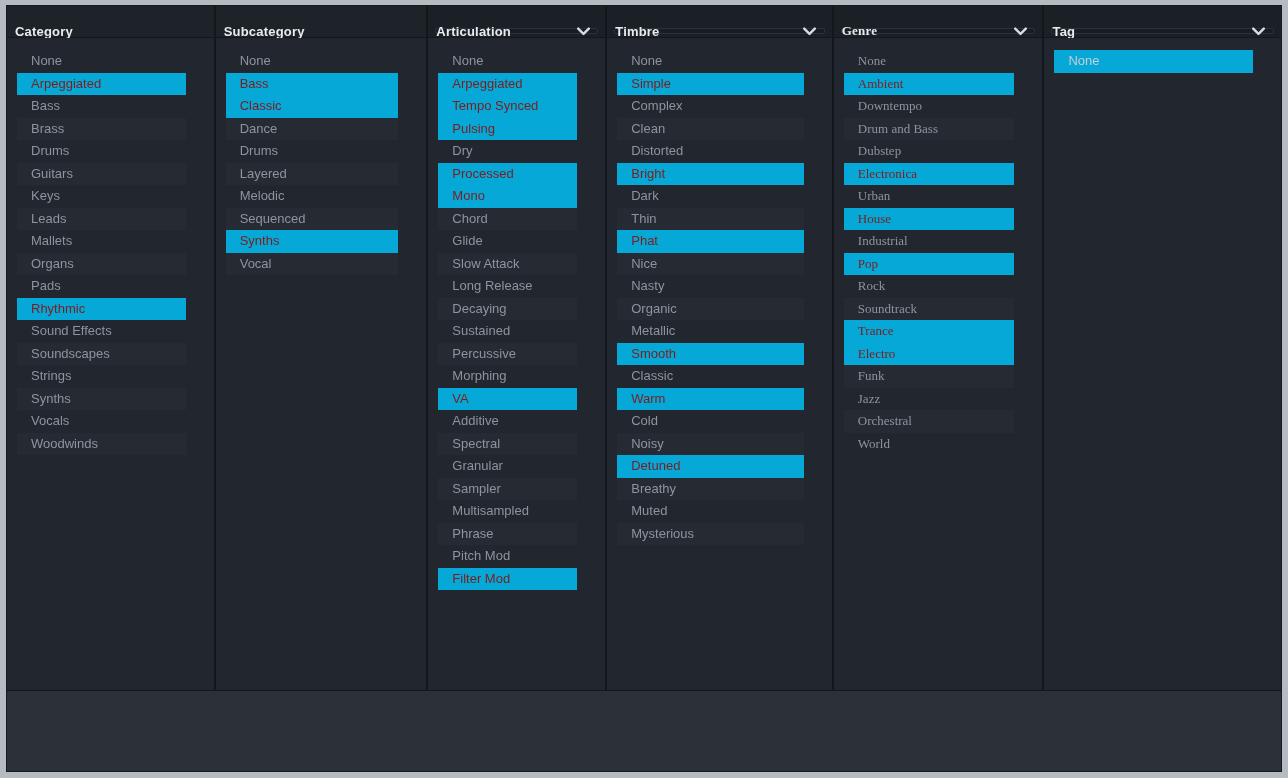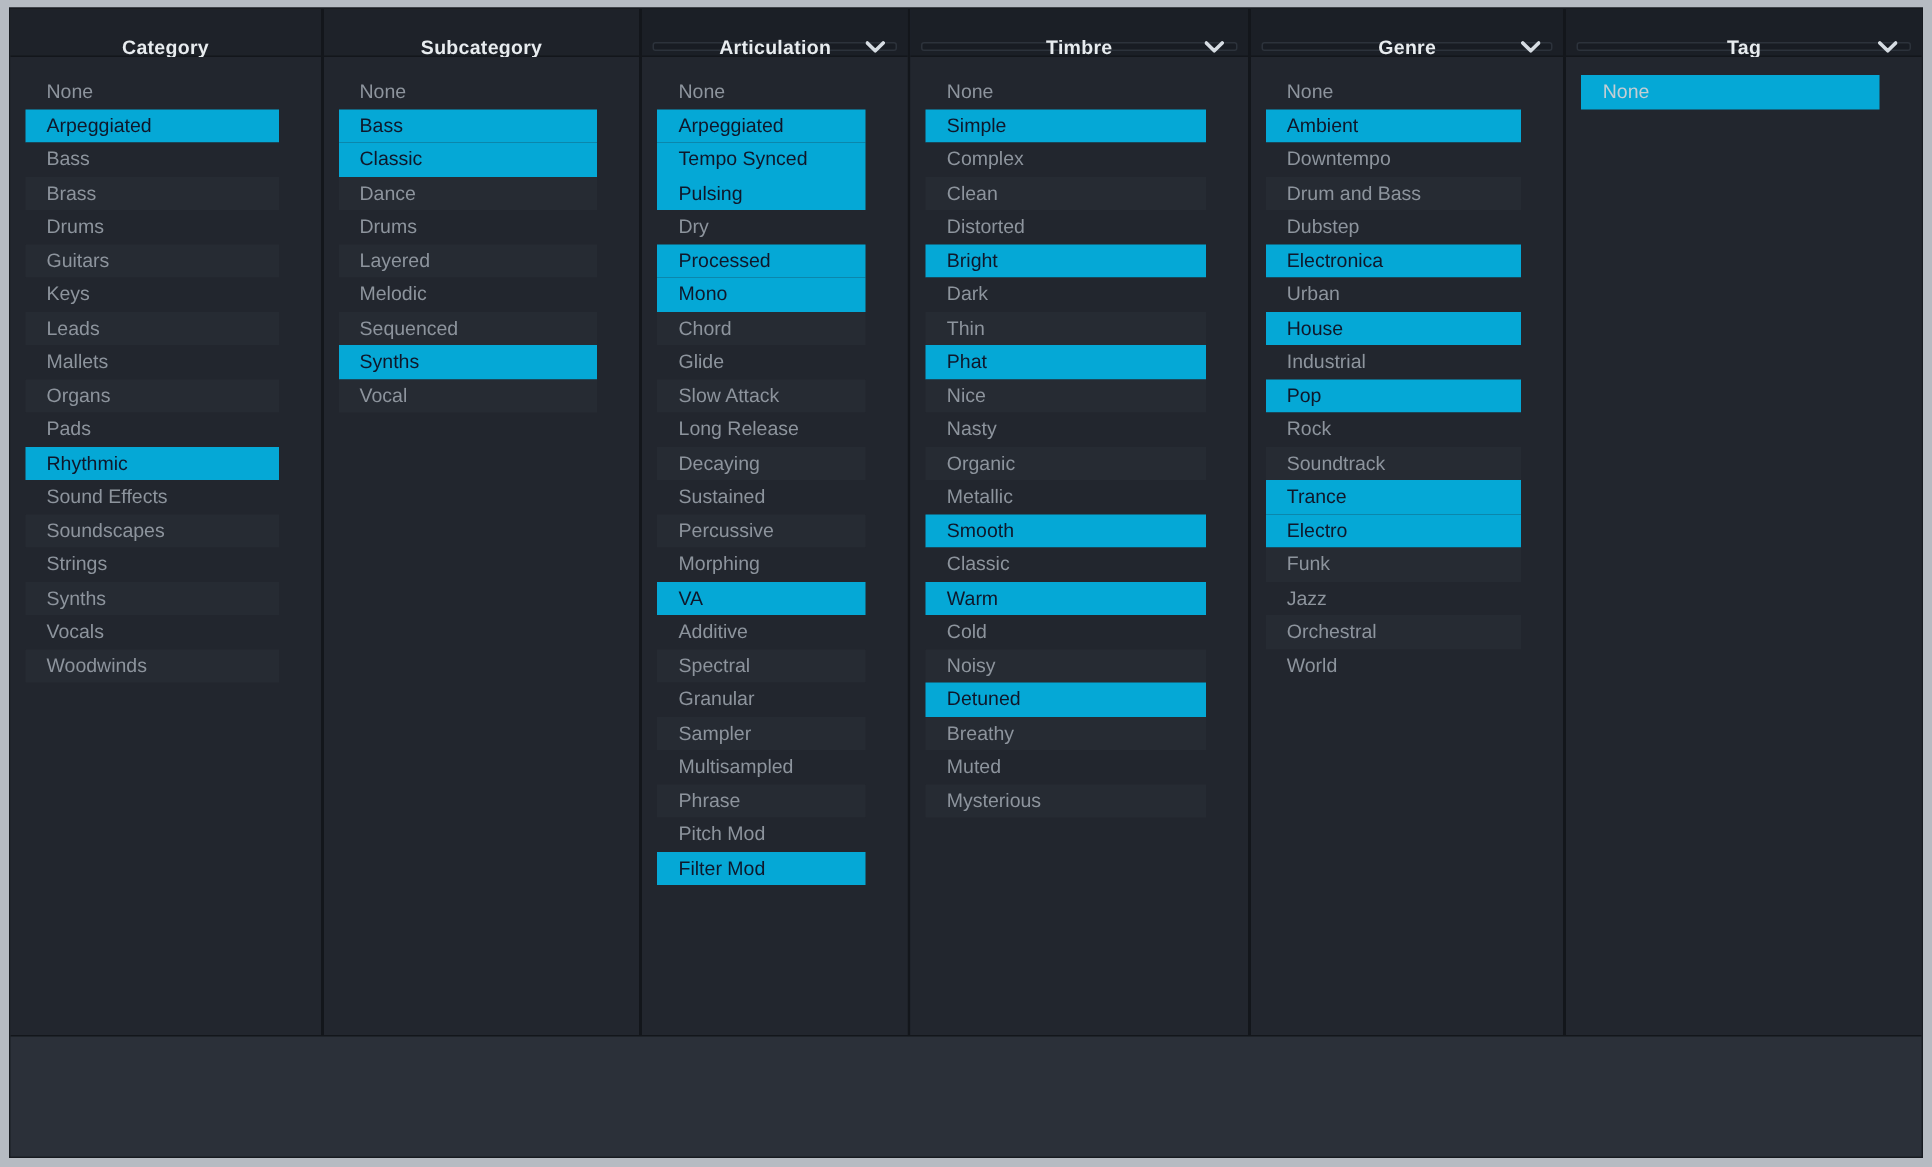--- a/index.html
+++ b/index.html
@@ -45,21 +45,21 @@
     background: #22262e;
     display: flex;
     flex-direction: column;
     border-right: 2px solid #13161b;
   }
 
   .column.c-category    { width: 210px; }
   .column.c-subcategory { width: 214px; }
   .column.c-articulation{ width: 180px; }
   .column.c-timbre      { width: 228px; }
-  .column.c-genre       { width: 212px; }
+  .column.c-genre       { width: 212px; font-family: Liberation Serif, serif; }
   .column.c-tag         { width: 238px; border-right: none; }
 
   
   .col-header {
     position: relative;
     height: 32px;
     flex: 0 0 32px;
     background: #1b1f26;
     display: flex;
     align-items: center;
@@ -81,21 +81,20 @@
     position: absolute;
     left: 7px;
     top: 3px;
     right: 7px;
     bottom: 3px;
     background: #181c23;
     border: 1px solid #2c323b;
     border-radius: 2px;
     display: flex;
     align-items: center;
-    justify-content: center;
     margin-top: 19px;
   }
   .hdr-box.no-chev { border-color: transparent; background: transparent; }
 
   .chev-sep {
     position: absolute;
     right: 26px;
     top: 2px;
     bottom: 2px;
     width: 1px;
@@ -133,21 +132,21 @@
     padding-left: 14px;
     font-size: 13px;
     color: #8d949d;
     white-space: nowrap;
     overflow: hidden;
     text-overflow: ellipsis;
     cursor: default;
   }
   .row.odd  { background: #22262e; }
   .row.even { background: #262b33; }
-  .row.sel  { background: #05a8d6; color: #0f172a; }
+  .row.sel  { background: #05a8d6; color: #7f1d1d; }
   .row.sel-dim { background: #05a8d6; color: #c5ced4; }
 
   
   #bottombar {
     position: relative;
     flex: 1 1 auto;
     background: #2b3039;
     border-top: 1px solid #13161b;
   }
 </style>

